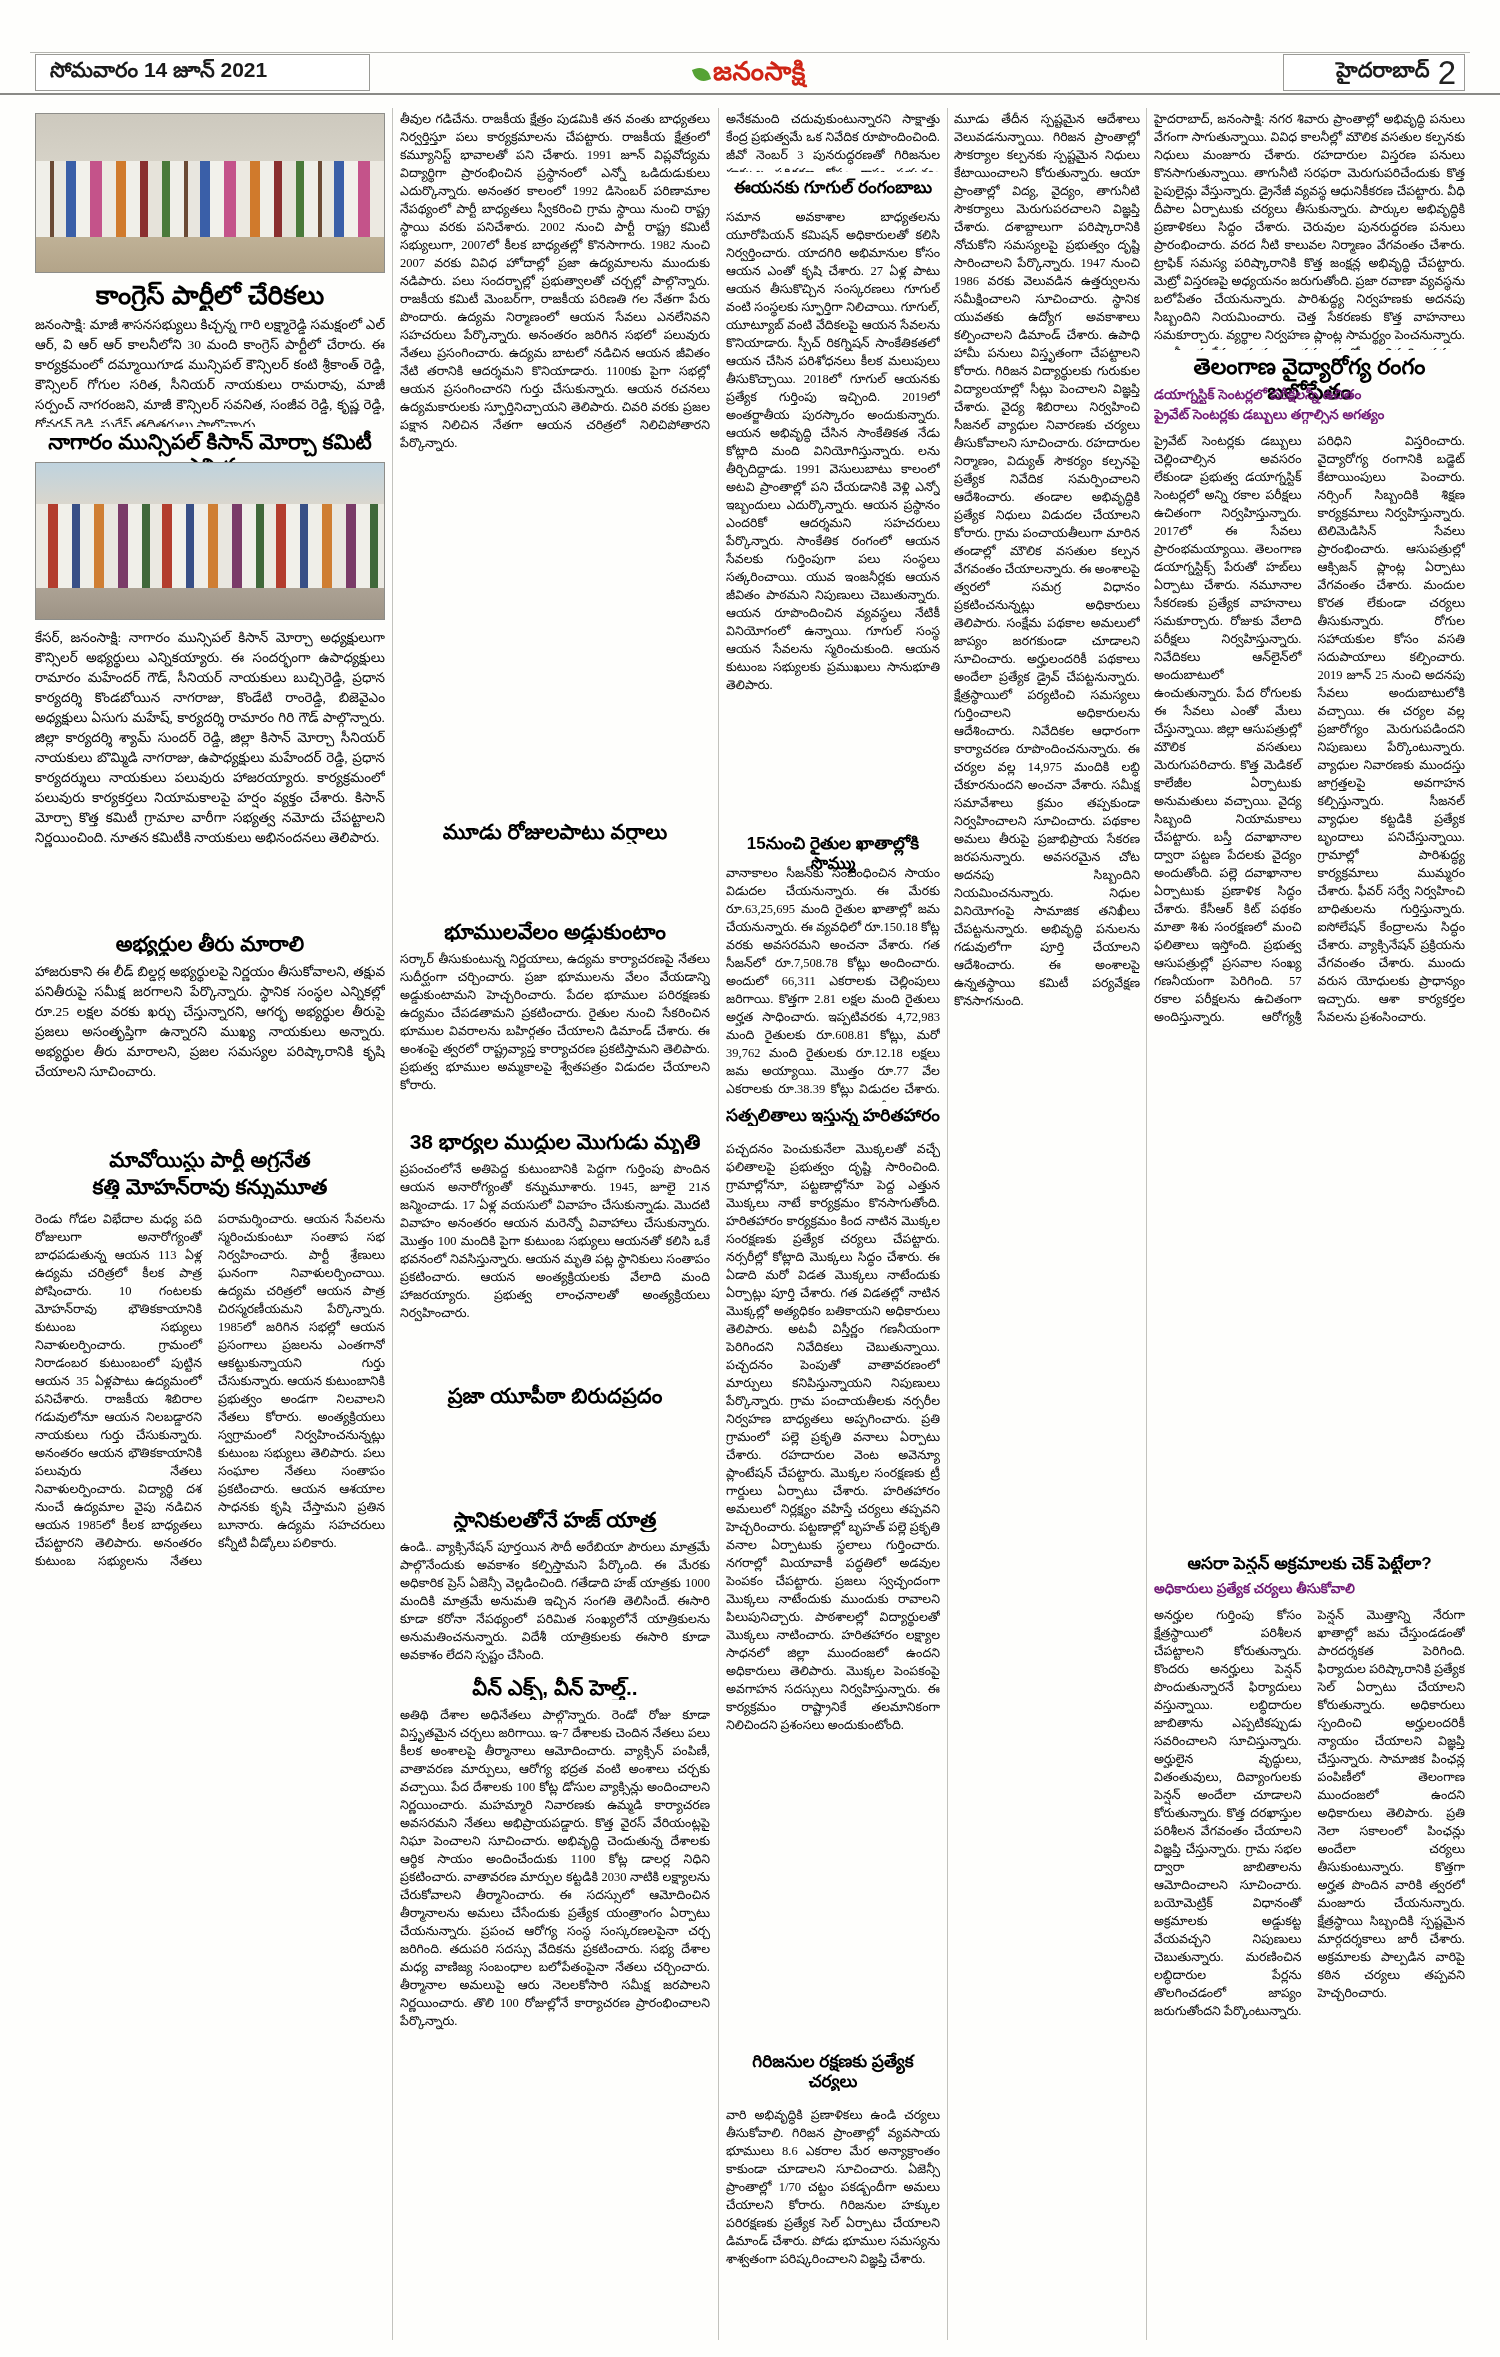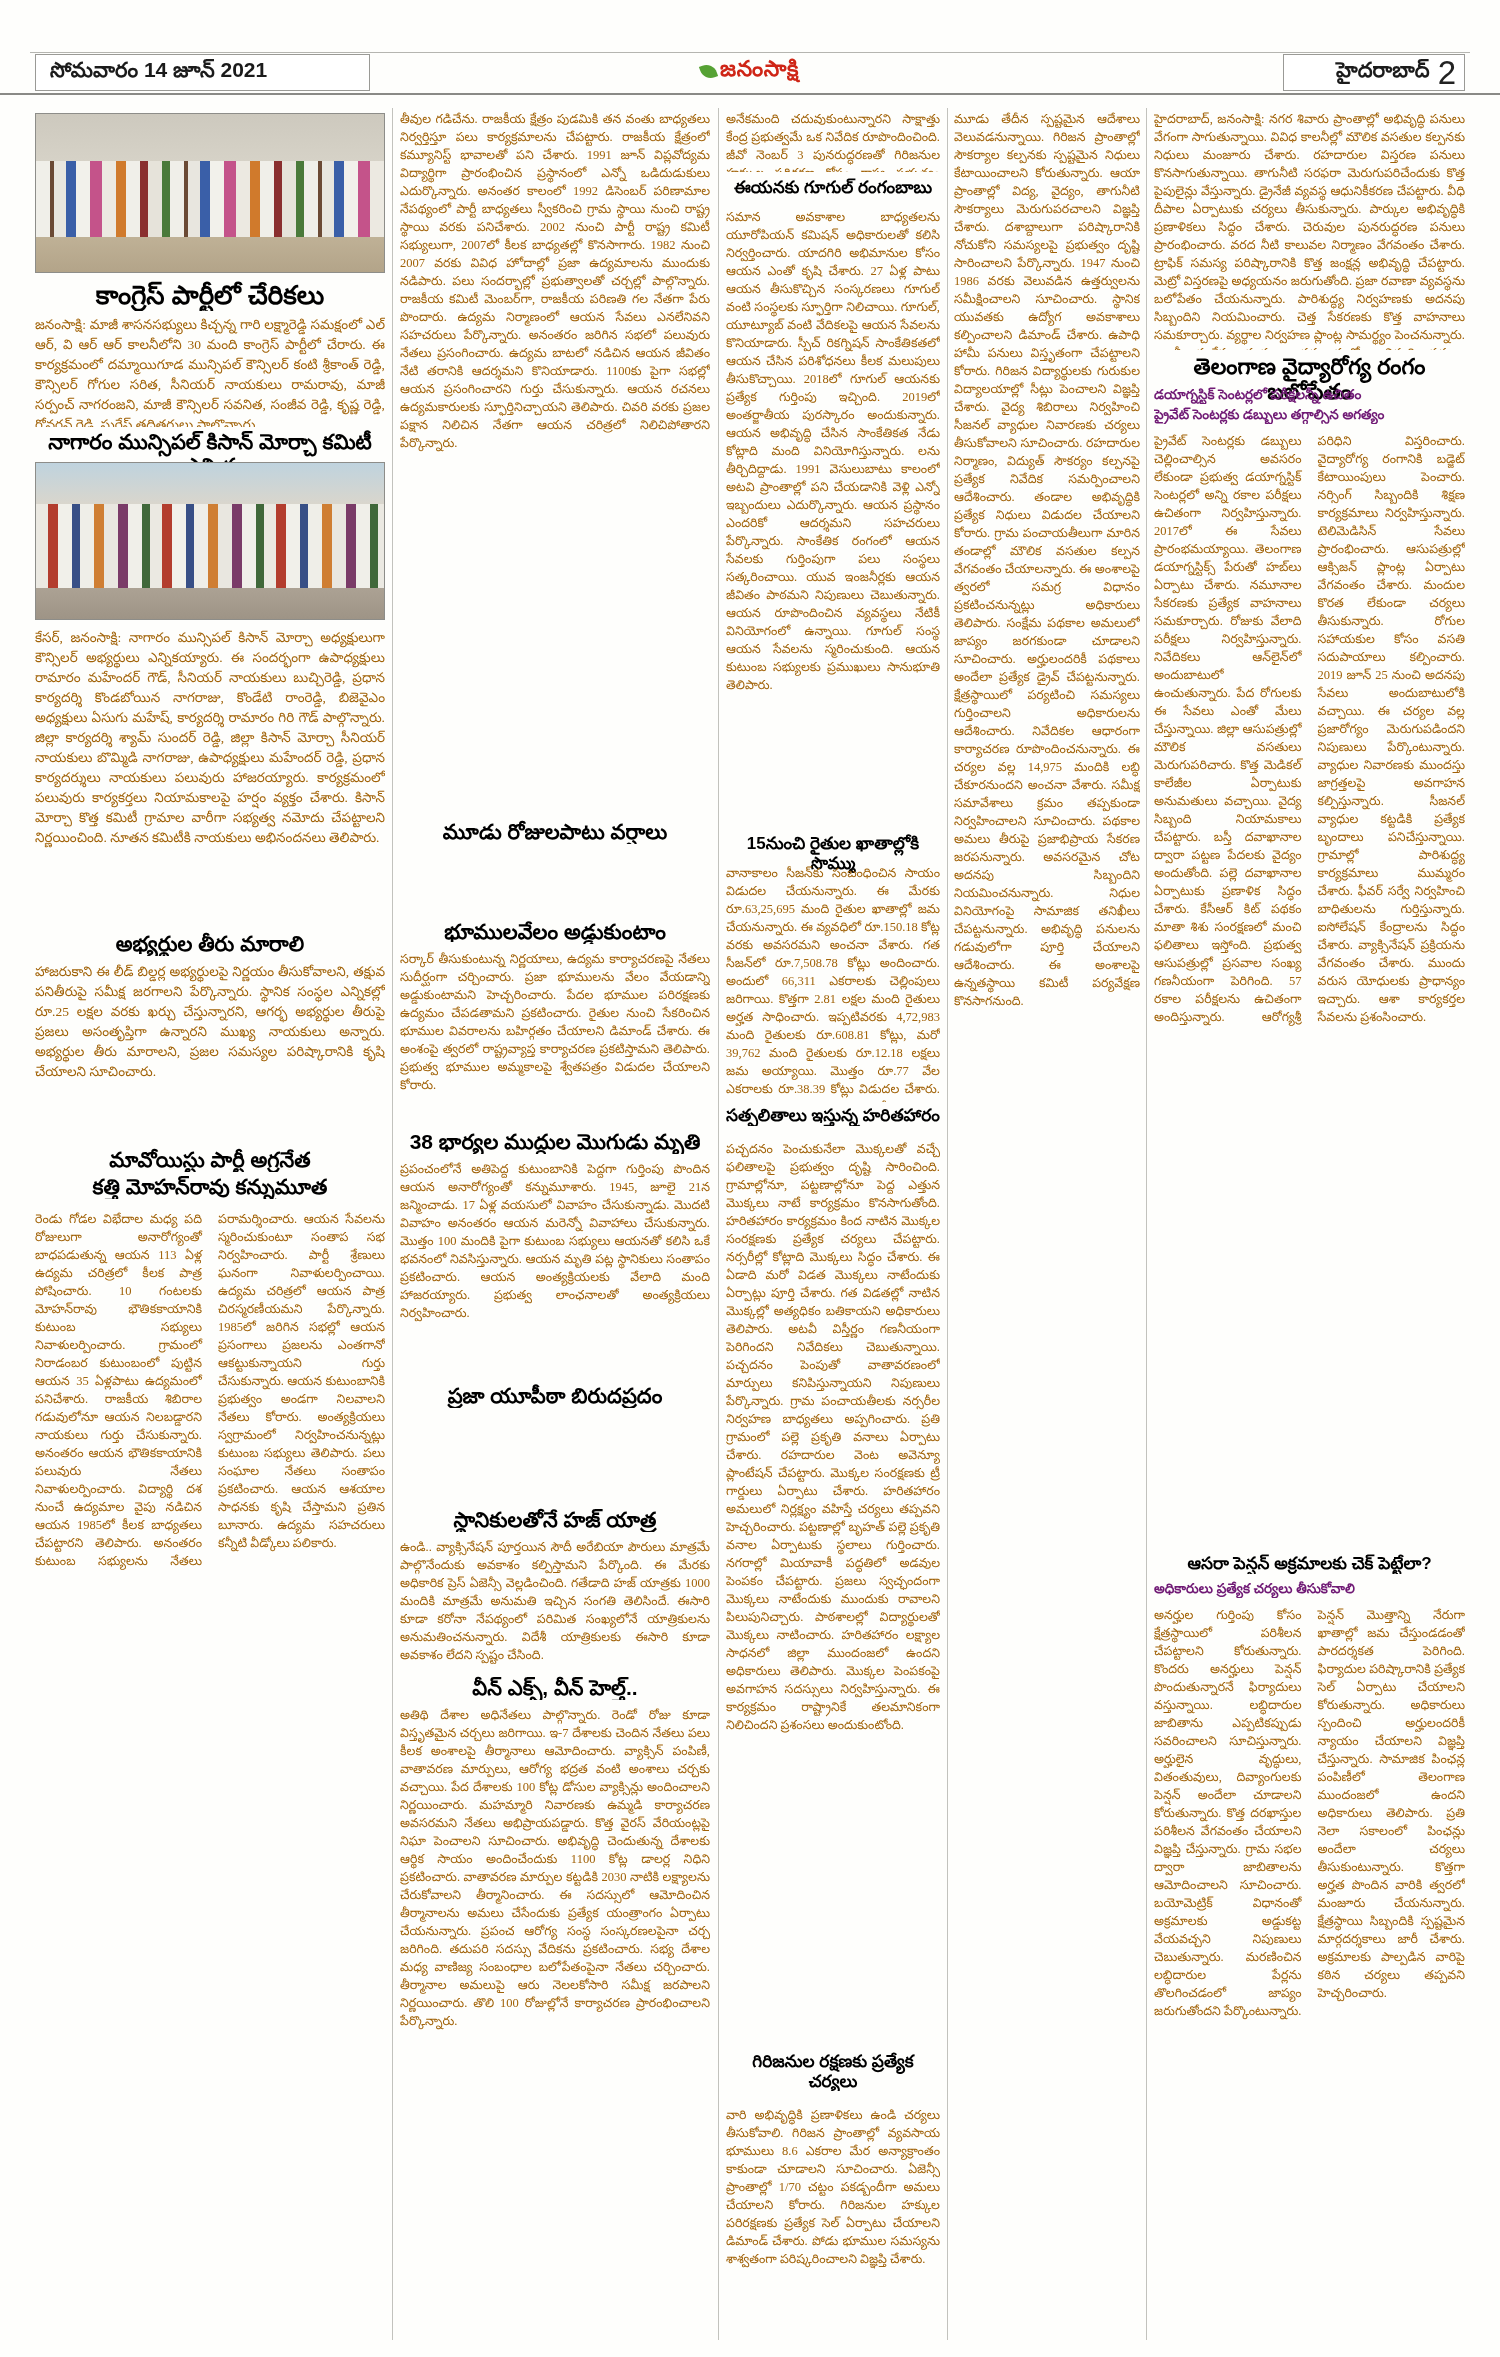--- a/index.html
+++ b/index.html
@@ -13,27 +13,27 @@
            display:flex;align-items:center;box-sizing:border-box;}
   #date-box{left:35px;width:335px;padding-left:14px;font-weight:bold;font-size:21px;
             font-family:"Liberation Sans","DejaVu Sans",sans-serif;}
   #city-box{left:1283px;width:182px;justify-content:flex-end;padding-right:8px;}
   #city-box .city{font-size:21px;font-weight:bold;font-family:Liberation Sans, sans-serif;}
   #city-box .pagenum{font-size:33px;font-weight:normal;margin-left:8px;line-height:1;
             font-family:"Liberation Sans",sans-serif;color:#222;}
   #masthead{position:absolute;left:600px;top:56px;width:300px;text-align:center;}
   #masthead .leaf{display:inline-block;width:15px;height:15px;background:#56a234;
             border-radius:0 75% 0 75%;transform:rotate(-20deg);margin-right:4px;vertical-align:middle;}
-  #masthead .mast-text{font-size:22px;font-weight:bold;color:#cf2516;vertical-align:middle;
+  #masthead .mast-text{font-size:26px;font-weight:bold;color:#cf2516;vertical-align:middle;
             font-family:"Liberation Sans","DejaVu Sans",sans-serif;letter-spacing:.5px;}
   
   .vline{position:absolute;top:108px;width:1px;height:2232px;background:#c2c2bd;}
   
   .blk{position:absolute;overflow:hidden;}
-  .body{font-size:12.5px;line-height:1.44;text-align:justify;color:#a16207;}
+  .body{font-size:12.5px;line-height:1.44;text-align:justify;color:#000000;}
   .body-lg{font-size:13.5px;line-height:1.48;text-align:justify;}
   .hl{font-weight:bold;text-align:center;color:#000;
       font-family:"Liberation Sans","DejaVu Sans",sans-serif;line-height:1.15;}
   .hl-xl{font-size:26px;}
   .hl-lg{font-size:21px;}
   .hl-md{font-size:17px;}
   .subhead{font-weight:bold;text-align:left;font-size:13.5px;color:#701a75;
       font-family:"Liberation Sans",sans-serif;line-height:1.3;}
   .cols2{column-count:2;column-gap:16px;}
   

